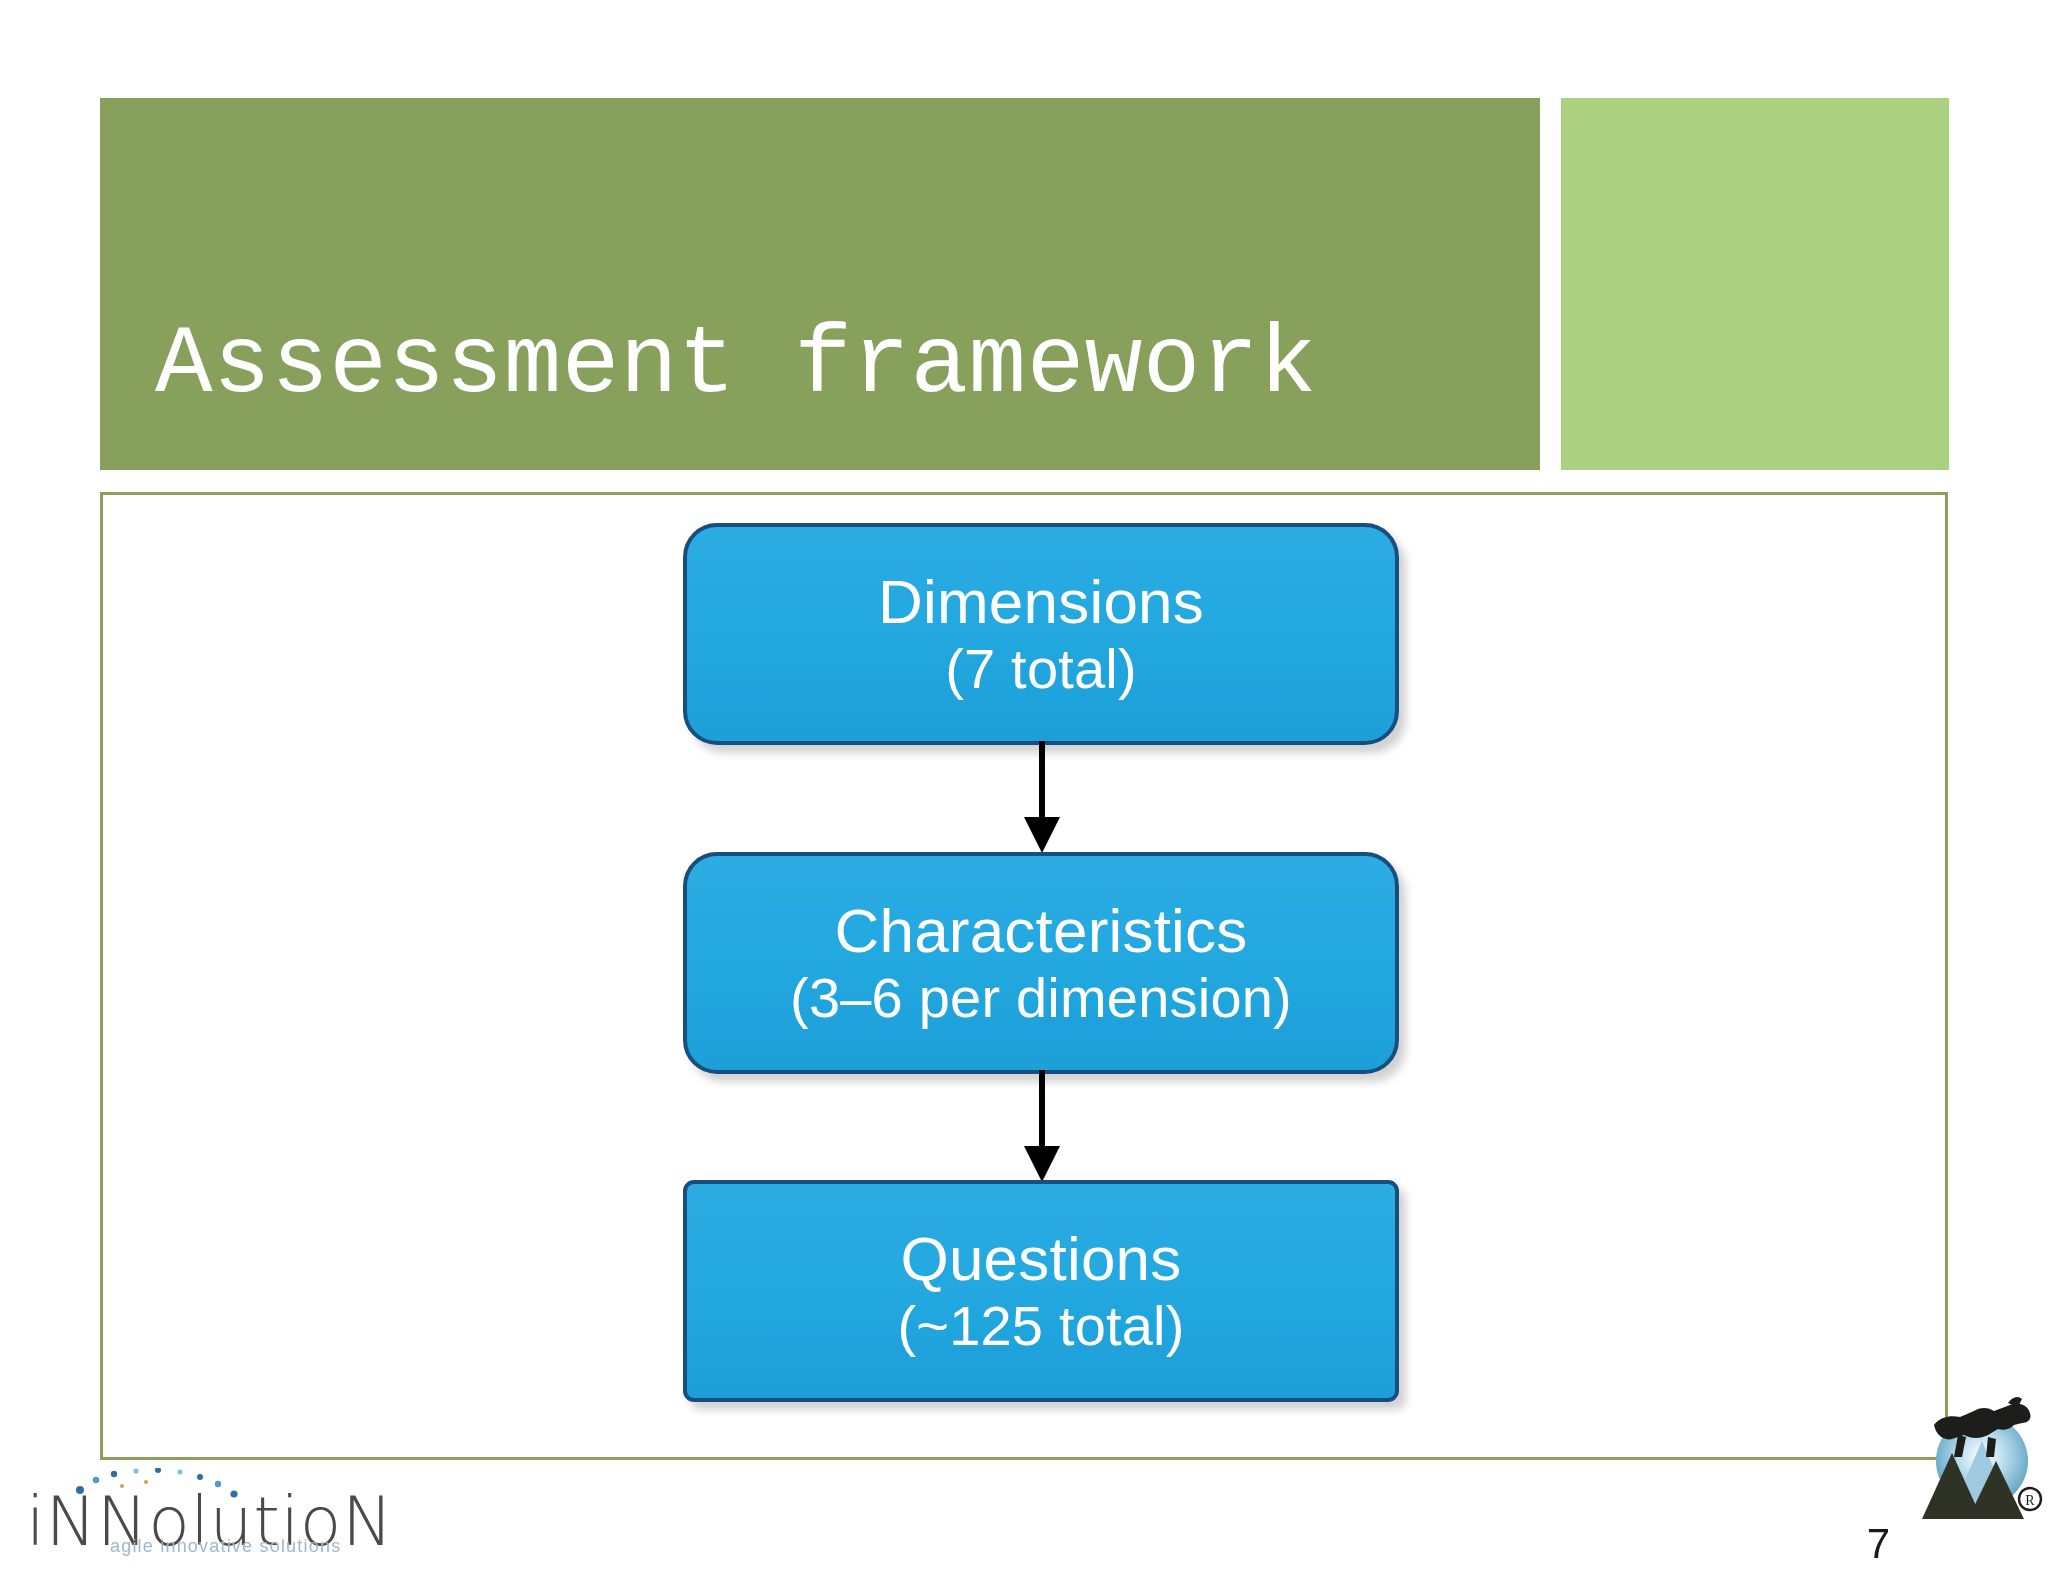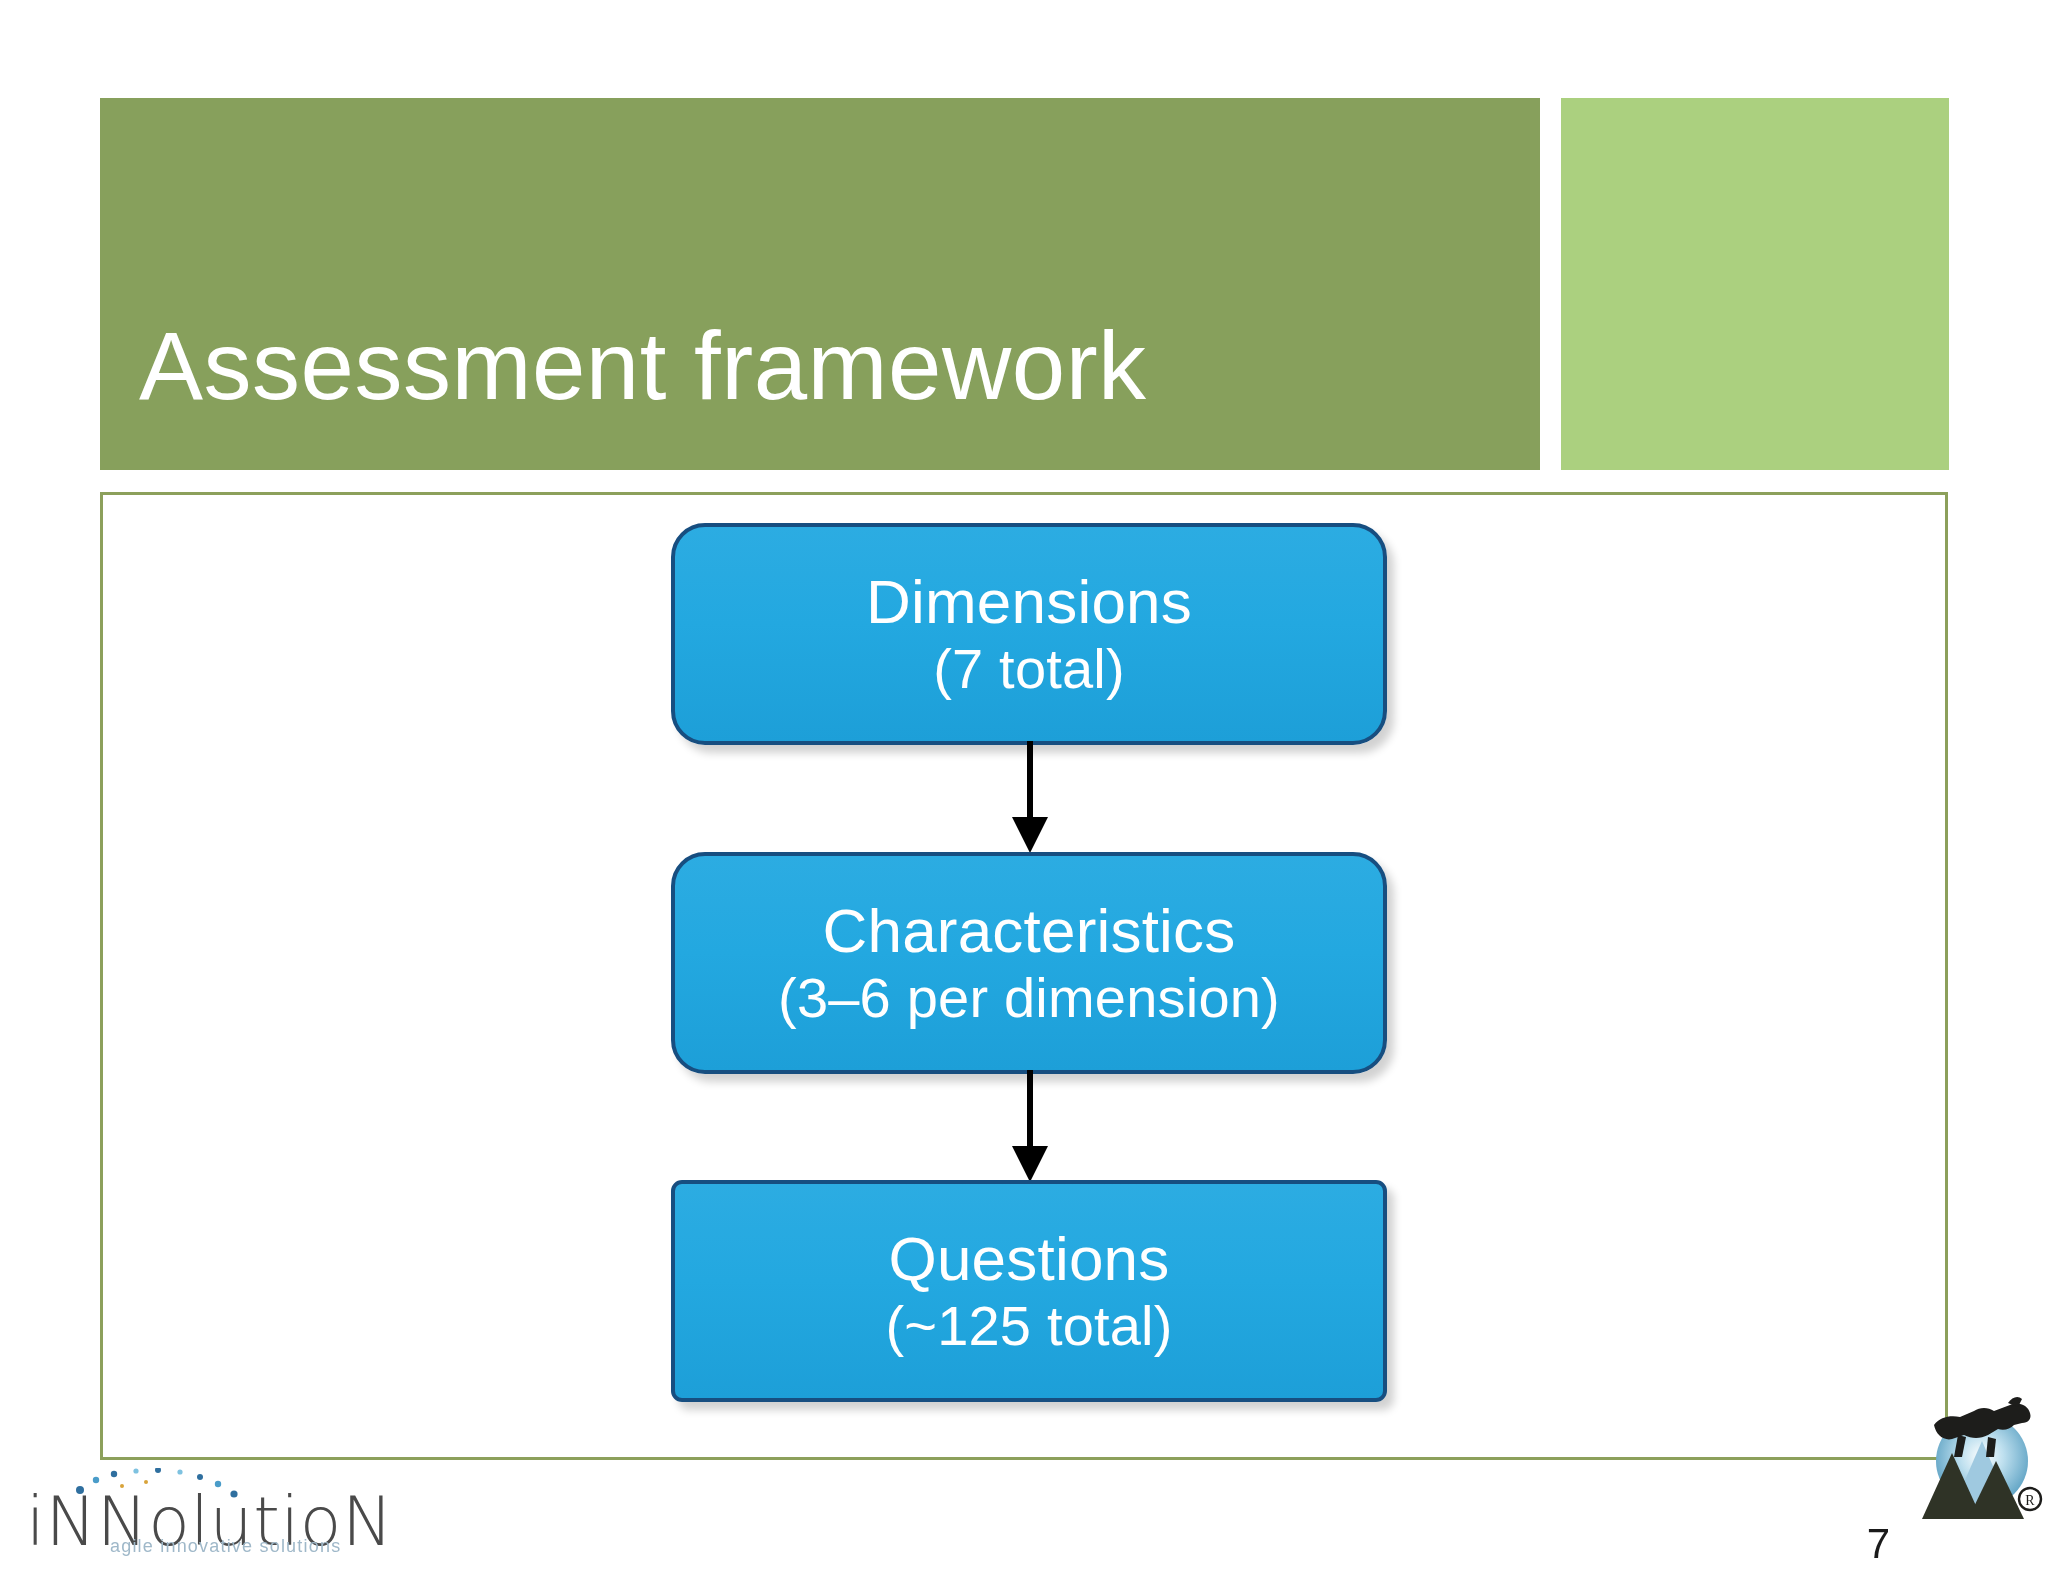--- a/index.html
+++ b/index.html
@@ -20,29 +20,29 @@
   #title-band {
     position: absolute;
     left: 100px;
     top: 98px;
     width: 1440px;
     height: 372px;
     background: #87A05C;
   }
   #title-text {
     position: absolute;
-    left: 39px;
+    left: 55px;
     bottom: 56px;
     right: 20px;
     color: #ffffff;
     font-size: 96px;
     line-height: 1.0;
     font-weight: 300;
     letter-spacing: 0.5px;
-    font-family: Liberation Sans, sans-serif;
+    font-family: Liberation Mono, monospace;
     white-space: nowrap;
   }
   #title-accent {
     position: absolute;
     left: 1561px;
     top: 98px;
     width: 388px;
     height: 372px;
     background: #ABD07F;
   }
@@ -55,21 +55,21 @@
     width: 1848px;
     height: 968px;
     border: 3px solid #8CA05B;
     box-sizing: border-box;
     background: #ffffff;
   }
 
   
   #flow {
     position: absolute;
-    left: 100px;
+    left: 112px;
     top: 492px;
     width: 1848px;
     height: 968px;
   }
 
   .flow-box {
     position: absolute;
     left: 571px;
     width: 716px;
     height: 222px;

